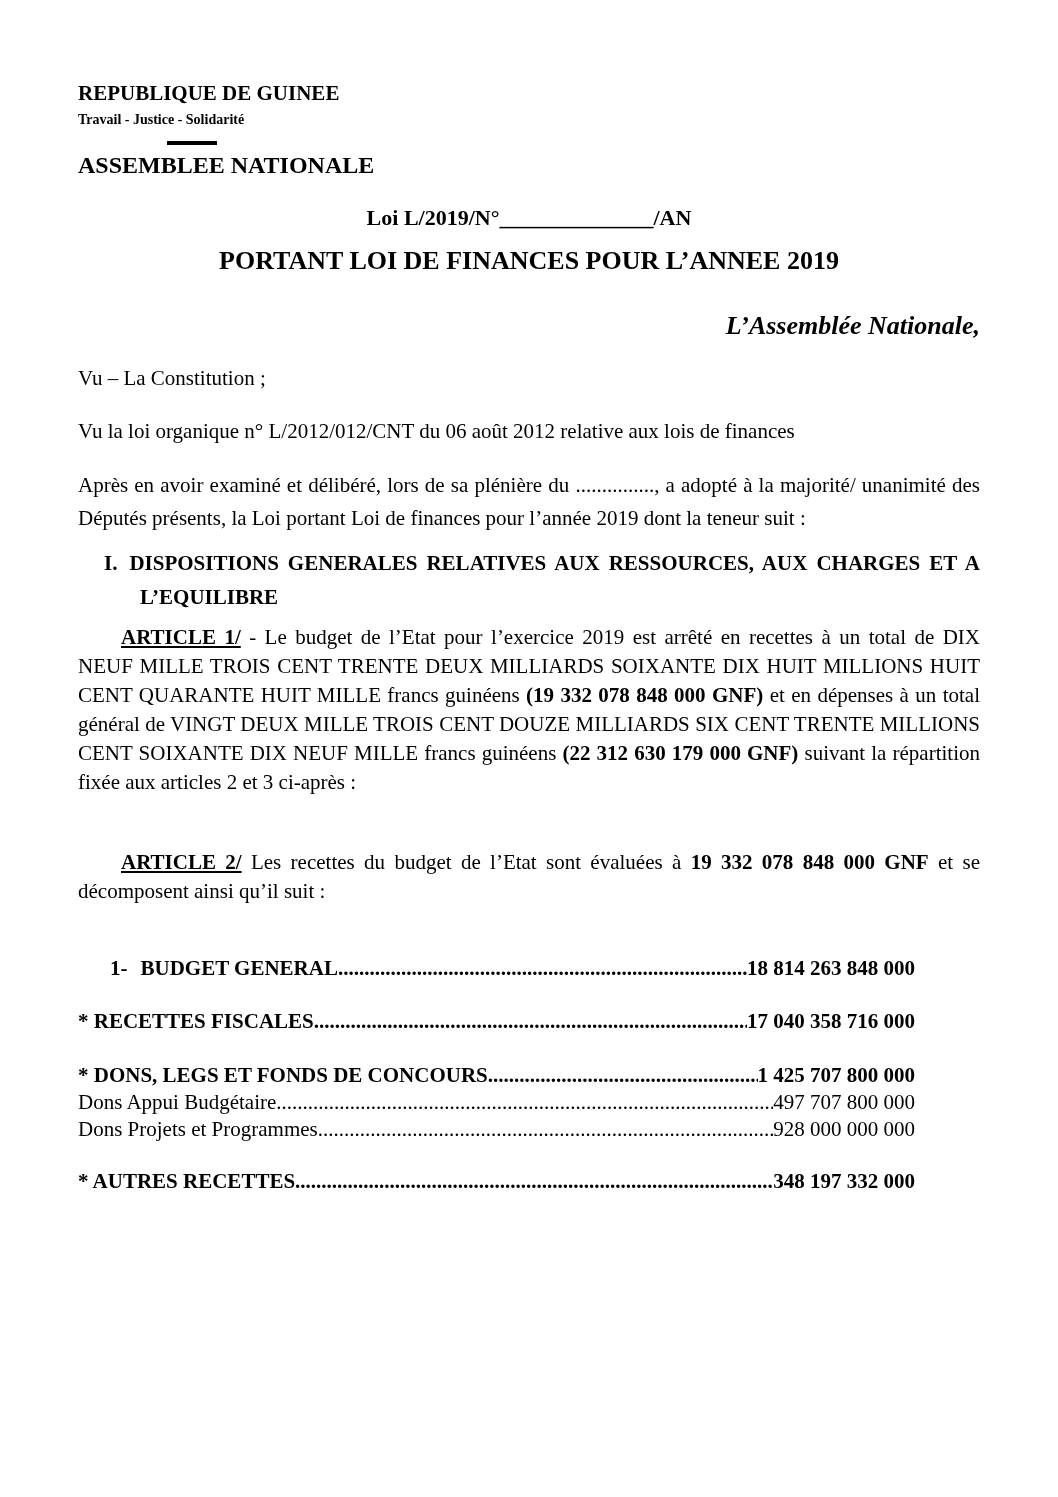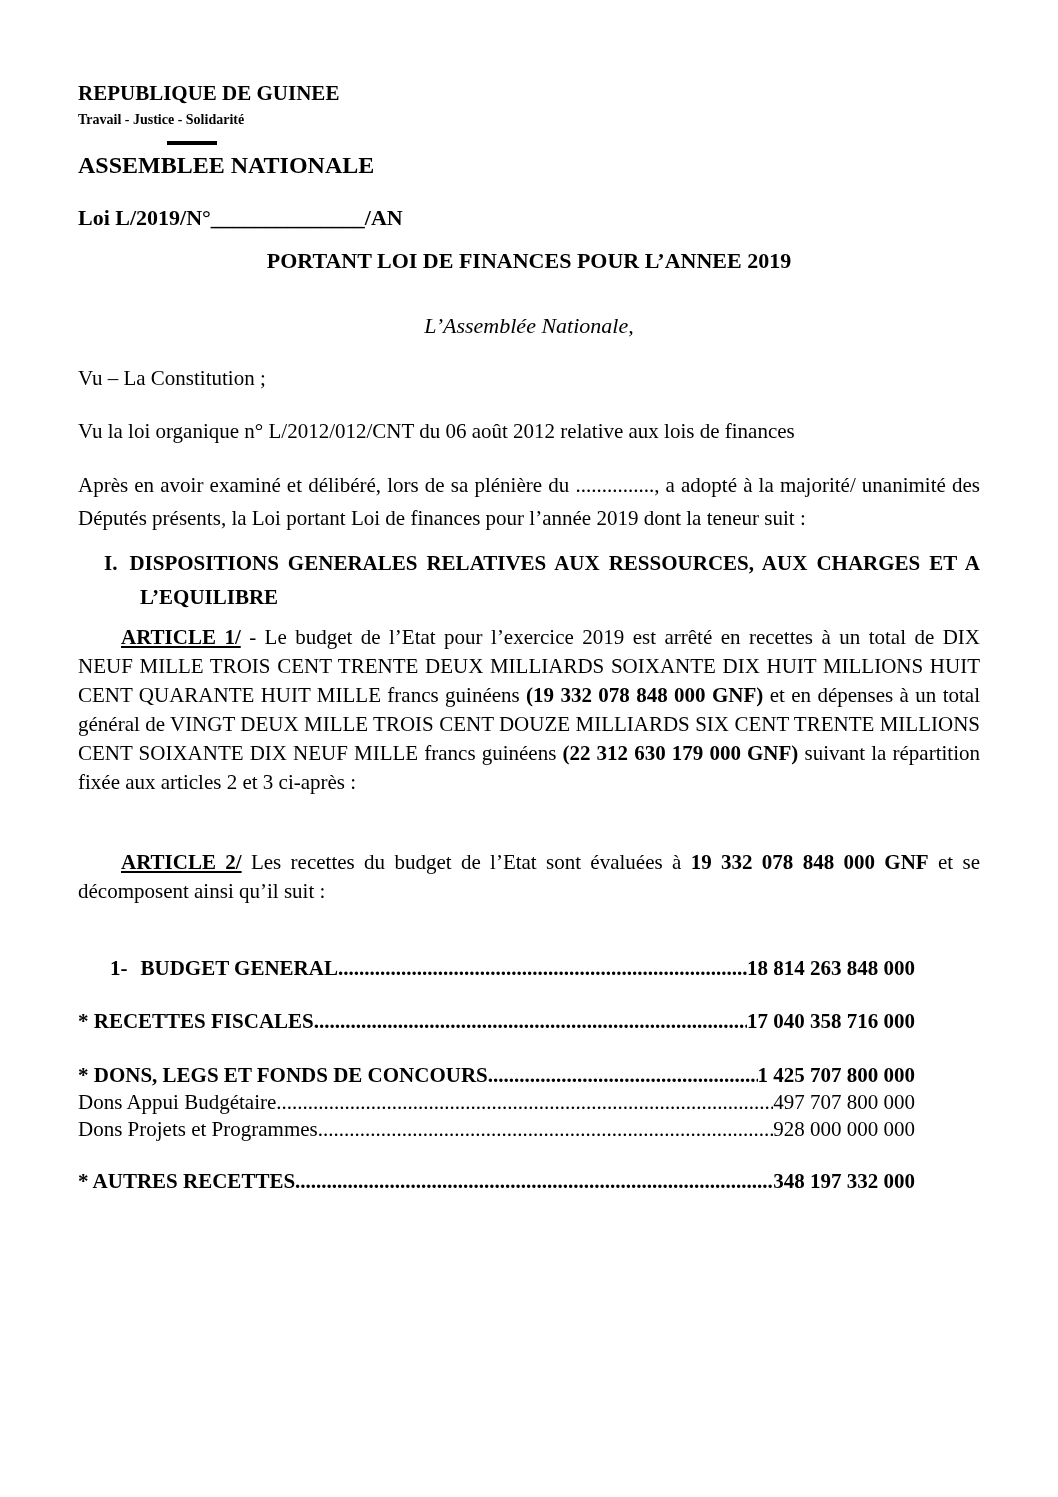--- a/index.html
+++ b/index.html
@@ -13,23 +13,23 @@
     font-family: "Liberation Serif", "DejaVu Serif", serif;
     font-size: 21px;
     padding: 80px 78px 0 78px;
     overflow: hidden;
   }
   .hdr-country { font-weight: bold; font-size: 21px; line-height: 26px; }
   .hdr-motto   { font-weight: bold; font-size: 14px; line-height: 24px; margin-top: 2px; }
   .hdr-rule    { width: 50px; height: 4px; background: #000; margin: 9px 0 7px 89px; }
   .hdr-institution { font-weight: bold; font-size: 24px; line-height: 27px; }
 
-  .law-number { font-weight: bold; font-size: 22px; line-height: 28px; margin-top: 25px; }
-  .law-title  { text-align: center; font-weight: bold; font-size: 22px; line-height: 28px; margin-top: 15px; }
-  .assembly   { text-align: center; font-weight: normal; font-style: italic; font-size: 22px; line-height: 28px; margin-top: 37px; }
+  .law-number { text-align: center; font-weight: bold; font-size: 22px; line-height: 28px; margin-top: 25px; }
+  .law-title  { text-align: center; font-weight: bold; font-size: 26px; line-height: 28px; margin-top: 15px; }
+  .assembly   { text-align: right; font-weight: bold; font-style: italic; font-size: 26px; line-height: 28px; margin-top: 37px; }
 
   .vu1 { margin-top: 24px; line-height: 28px; }
   .vu2 { margin-top: 25px; line-height: 28px; }
   .adoption { margin-top: 24px; line-height: 33px; text-align: justify; }
 
   .sec1 {
     margin-top: 11px;
     font-weight: bold;
     line-height: 34px;
     text-align: justify;

